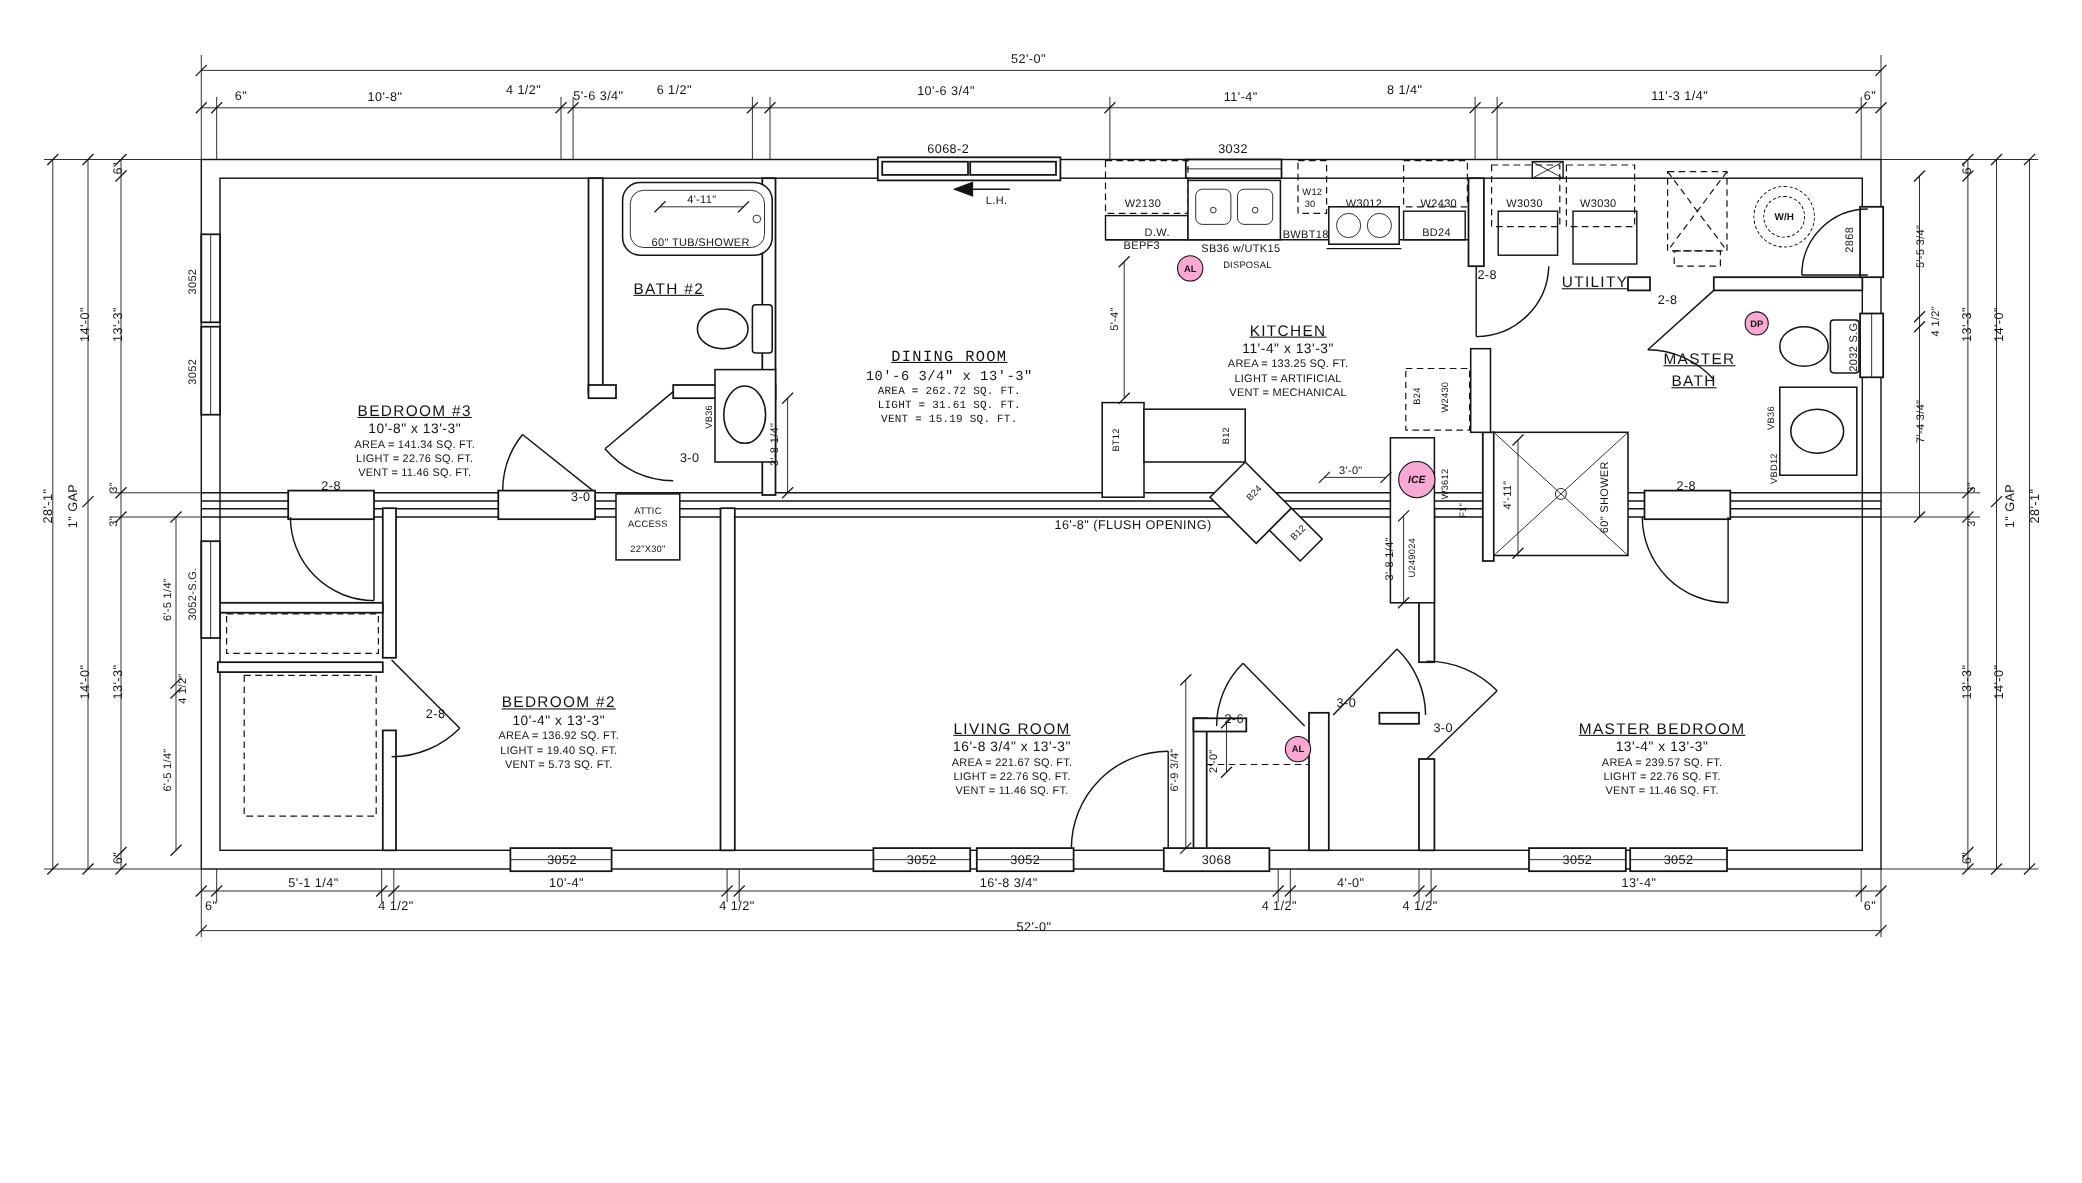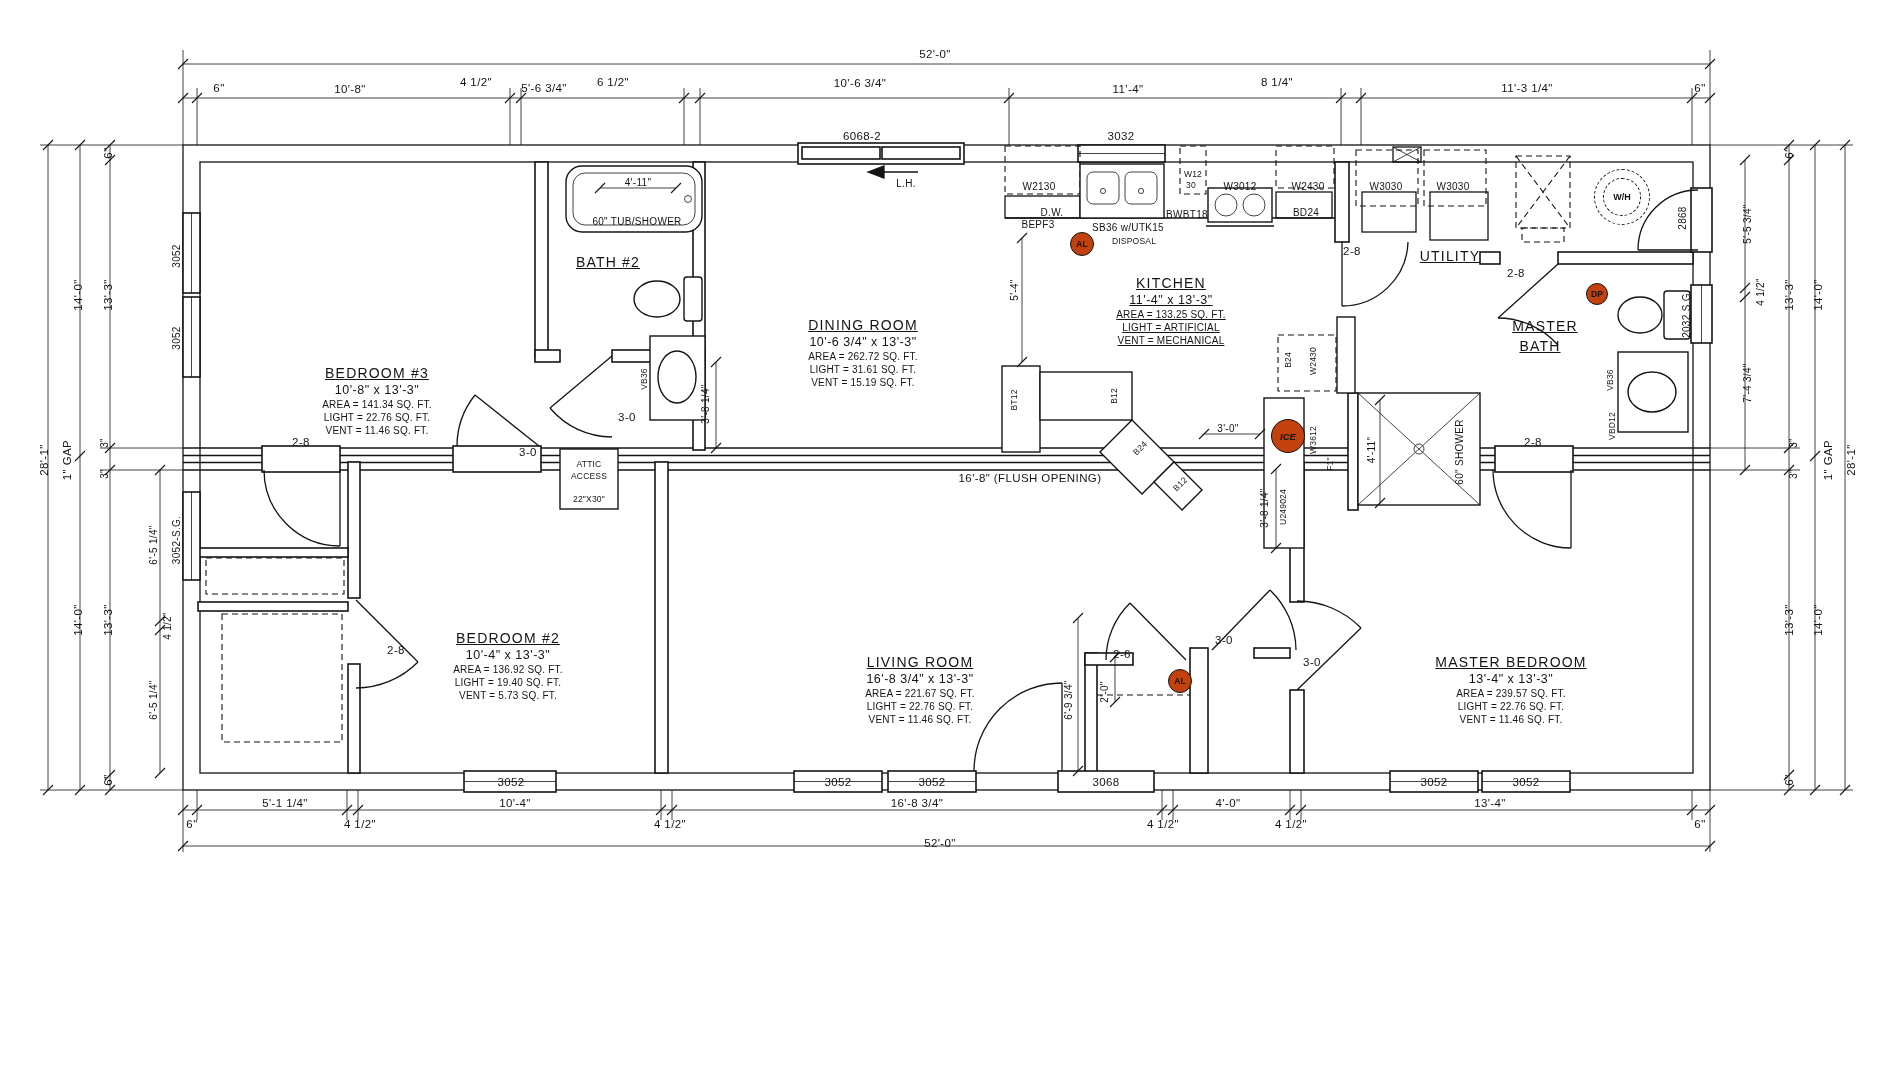--- a/index.html
+++ b/index.html
@@ -17,21 +17,21 @@
   .d{font-size:11.5px;letter-spacing:.4px;}
   .h{font-size:14px;letter-spacing:1.2px;text-decoration:underline;}
   .s{font-size:10px;letter-spacing:.3px;}
   .t{font-size:8.5px;letter-spacing:.2px;}
   .room{position:absolute;transform:translateX(-50%);text-align:center;line-height:1.3;}
   .room .rn{font-size:14px;letter-spacing:1.2px;text-decoration:underline;display:block;}
   .room .rd{font-size:12.5px;letter-spacing:.5px;display:block;}
   .room .rs{font-size:10px;letter-spacing:.2px;display:block;}
   .mk{position:absolute;border:1.4px solid #141414;border-radius:50%;
       display:flex;align-items:center;justify-content:center;
-      transform:translate(-50%,-50%);background:#c2410c;font-size:8.5px;font-weight:bold;}
+      transform:translate(-50%,-50%);background:#f9a8d4;font-size:8.5px;font-weight:bold;}
   .mk.ice{font-style:italic;font-size:9.5px;}
   .mk.wh{border-style:dashed;background:transparent;}
   .mk.wh .inner{border:1.4px dashed #141414;border-radius:50%;width:66%;height:66%;
       display:flex;align-items:center;justify-content:center;font-size:9px;font-weight:bold;}
 </style>
 </head>
 <body>
 
 <div id="stage">
 
@@ -381,28 +381,28 @@
       </g>
 </svg>
 
   <div class="room" style="left:377px;top:364px;">
     <span class="rn">BEDROOM #3</span>
     <span class="rd">10'-8" x 13'-3"</span>
     <span class="rs">AREA = 141.34 SQ. FT.</span>
     <span class="rs">LIGHT = 22.76 SQ. FT.</span>
     <span class="rs">VENT = 11.46 SQ. FT.</span>
   </div>
-  <div class="room" style="left:863px;top:316px;">
+  <div class="room" style="left:863px;top:316px;font-family:Liberation Mono, monospace;">
     <span class="rn">DINING ROOM</span>
     <span class="rd">10'-6 3/4" x 13'-3"</span>
     <span class="rs">AREA = 262.72 SQ. FT.</span>
     <span class="rs">LIGHT = 31.61 SQ. FT.</span>
     <span class="rs">VENT = 15.19 SQ. FT.</span>
   </div>
-  <div class="room" style="left:1171px;top:274px;text-decoration:underline;">
+  <div class="room" style="left:1171px;top:291px;">
     <span class="rn">KITCHEN</span>
     <span class="rd">11'-4" x 13'-3"</span>
     <span class="rs">AREA = 133.25 SQ. FT.</span>
     <span class="rs">LIGHT = ARTIFICIAL</span>
     <span class="rs">VENT = MECHANICAL</span>
   </div>
   <div class="room" style="left:508px;top:629px;">
     <span class="rn">BEDROOM #2</span>
     <span class="rd">10'-4" x 13'-3"</span>
     <span class="rs">AREA = 136.92 SQ. FT.</span>

